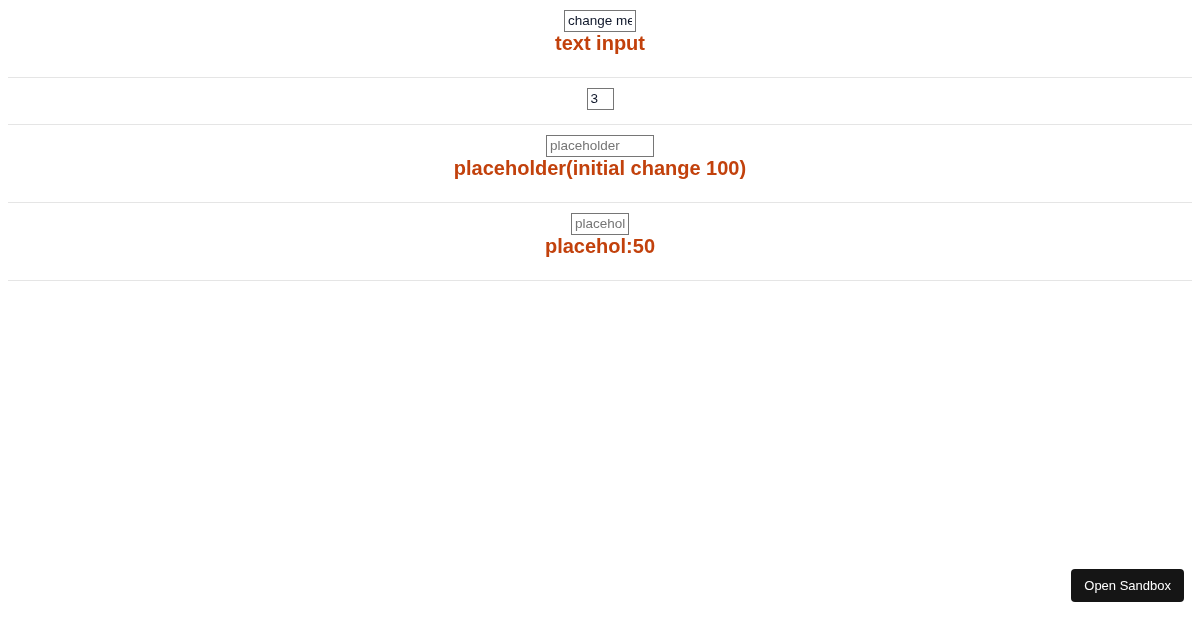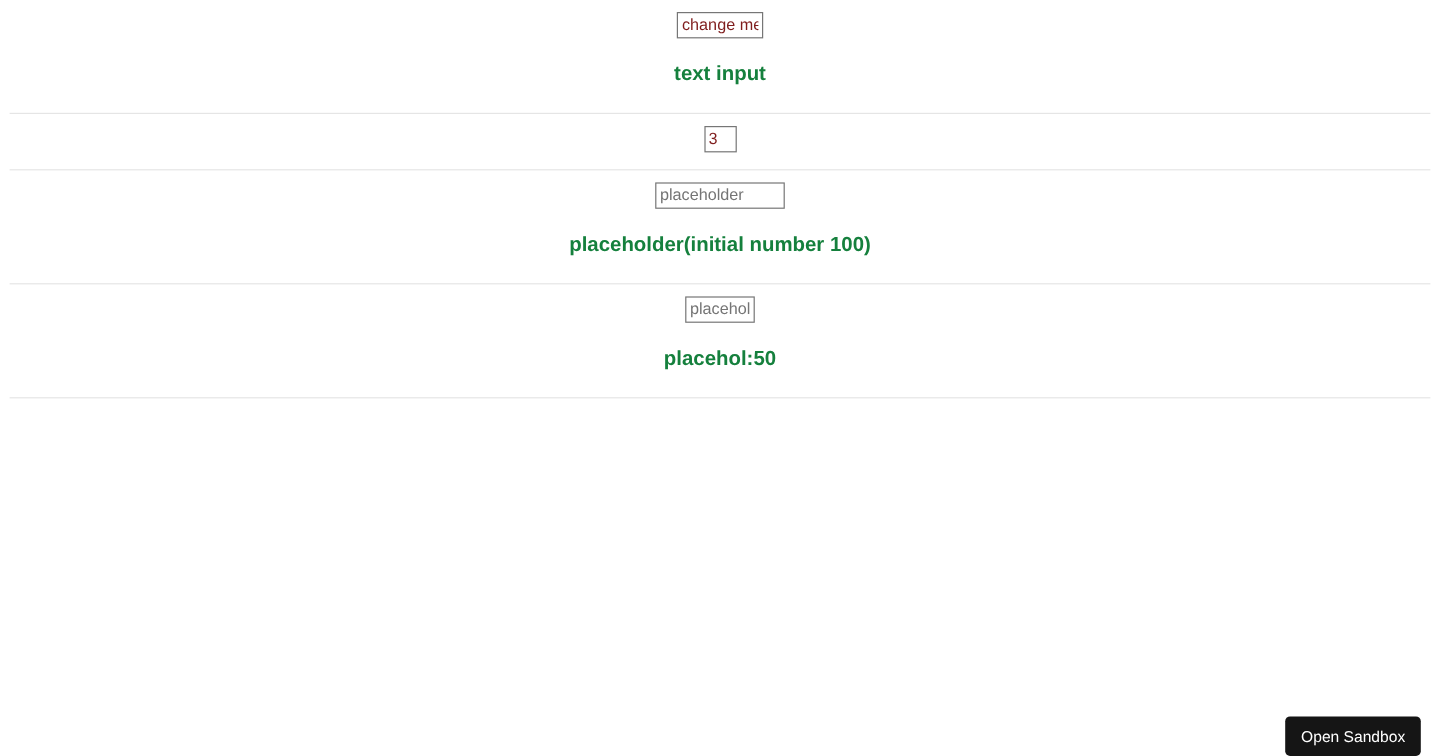--- a/index.html
+++ b/index.html
@@ -27,41 +27,40 @@
       padding-top: 10px;
     }
     .field {
       display: inline-block;
       border: 1px solid #767676;
       background: #fff;
       padding: 2px 3px;
       font-size: 13.5px;
       line-height: 16px;
       font-family: Arial, Helvetica, sans-serif;
-      color: #7f1d1d;
+      color: #0f172a;
       text-align: left;
     }
     .field.placeholder-style {
       color: #3b82f6;
     }
     .w-changeme { width: 72px; }
     .w-number { width: 27px; text-align: left; }
     .w-ph100 { width: 108px; }
     .w-min50 { width: 58px; }
     .label {
       font-weight: 700;
-      font-size: 17px;
-      margin-top: 20px;
+      font-size: 20px;
       margin-bottom: 8px;
-      color: #15803d;
+      color: #c2410c;
     }
     .open-sandbox {
       position: absolute;
       right: 16px;
-      bottom: 0;
+      bottom: 28px;
       background: #151515;
       color: #fff;
       border: none;
       border-radius: 4px;
       padding: 9px 13px;
       font-size: 13px;
       font-family: Arial, Helvetica, sans-serif;
       cursor: pointer;
     }
   </style>
@@ -74,21 +73,21 @@
     <input type="text" class="field w-changeme" value="change me" style="">
     <div class="label">text input</div>
   </div>
 
   <div class="section">
     <input type="text" class="field w-number" value="3" style="">
   </div>
 
   <div class="section">
     <input type="text" class="field w-ph100 placeholder-style" placeholder="placeholder" style="">
-    <div class="label">placeholder(initial number 100)</div>
+    <div class="label">placeholder(initial change 100)</div>
   </div>
 
   <div class="section">
     <input type="text" class="field w-min50 placeholder-style" placeholder="placehol" style="">
     <div class="label">placehol:50</div>
   </div>
 
 </div>
 
 <button class="open-sandbox">Open Sandbox</button>

